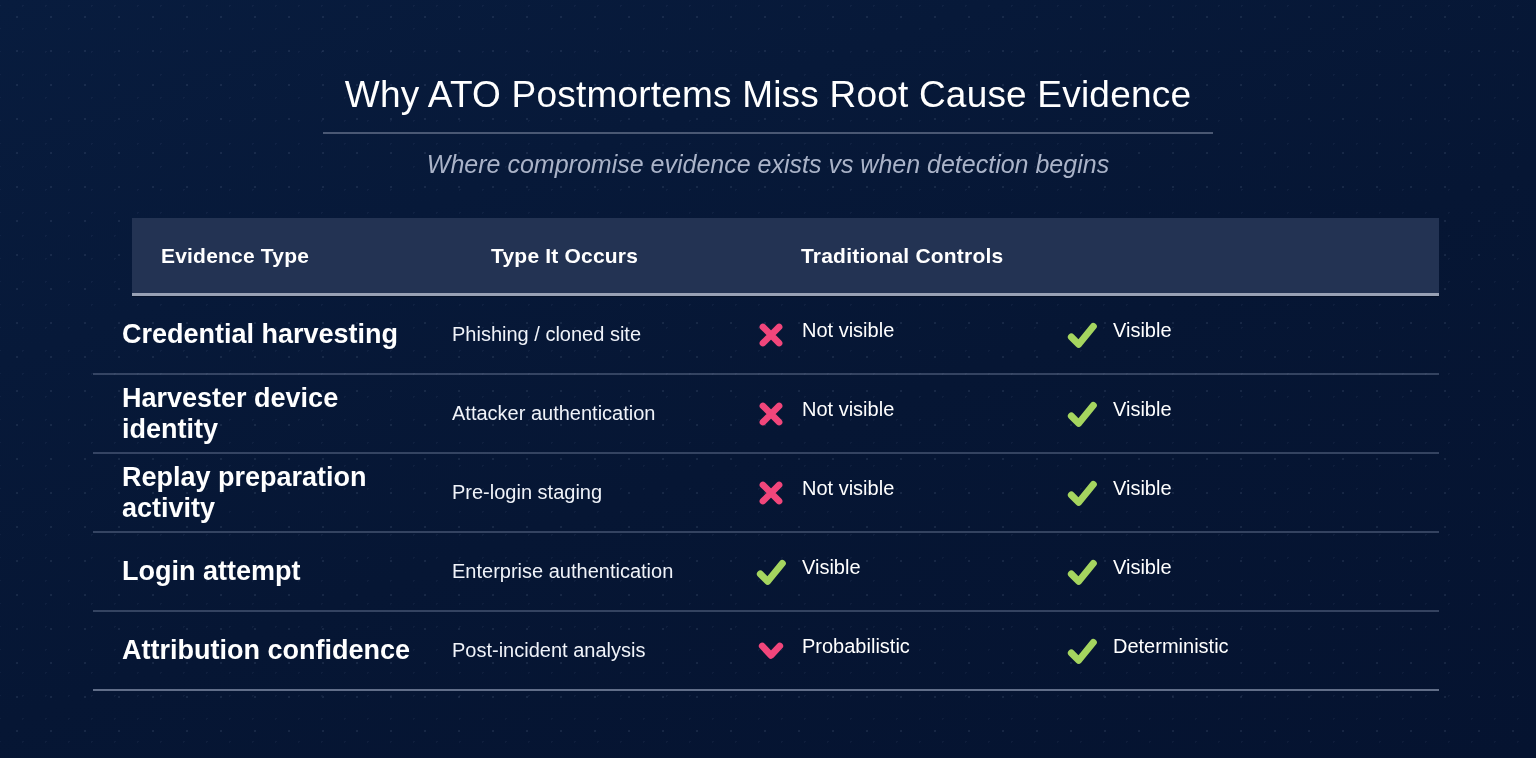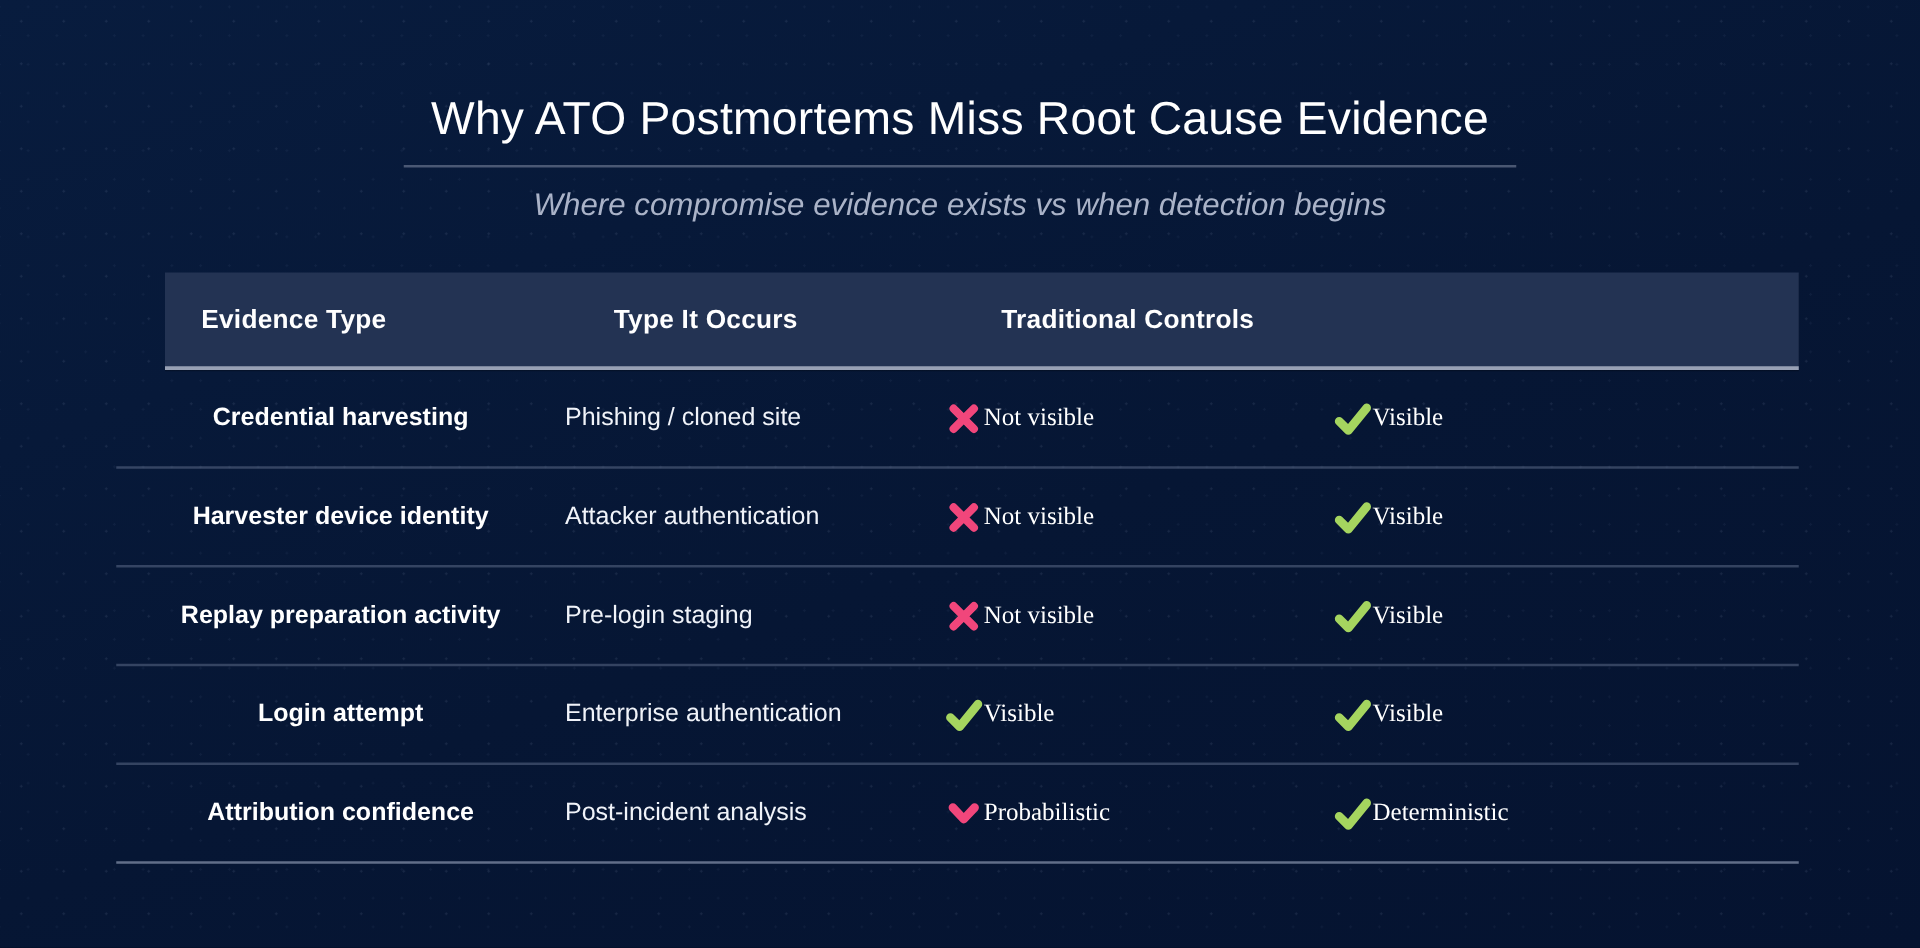--- a/index.html
+++ b/index.html
@@ -84,36 +84,34 @@
     grid-template-columns: 330px 310px 311px 1fr;
     align-items: center;
     height: 77px;
     border-bottom: 2px solid rgba(128,142,172,0.38);
   }
   .row:last-child {
     border-bottom: 2px solid rgba(158,170,195,0.60);
   }
   .cell-evidence {
     color: #ffffff;
-    font-size: 20px;
+    font-size: 27px;
     font-weight: 700;
     padding-left: 29px;
-    text-align: center;
   }
   .cell-where {
     color: #f0f3f9;
     font-size: 20px;
     font-weight: 400;
     padding-left: 29px;
   }
   .cell-status {
     display: flex;
-    align-items: center;
+    gap: 15px;
     padding-left: 22px;
-    font-family: Liberation Serif, serif;
   }
   .cell-status .label {
     color: #ffffff;
     font-size: 20px;
     font-weight: 400;
   }
   .icon {
     width: 32px;
     height: 32px;
     display: inline-flex;

